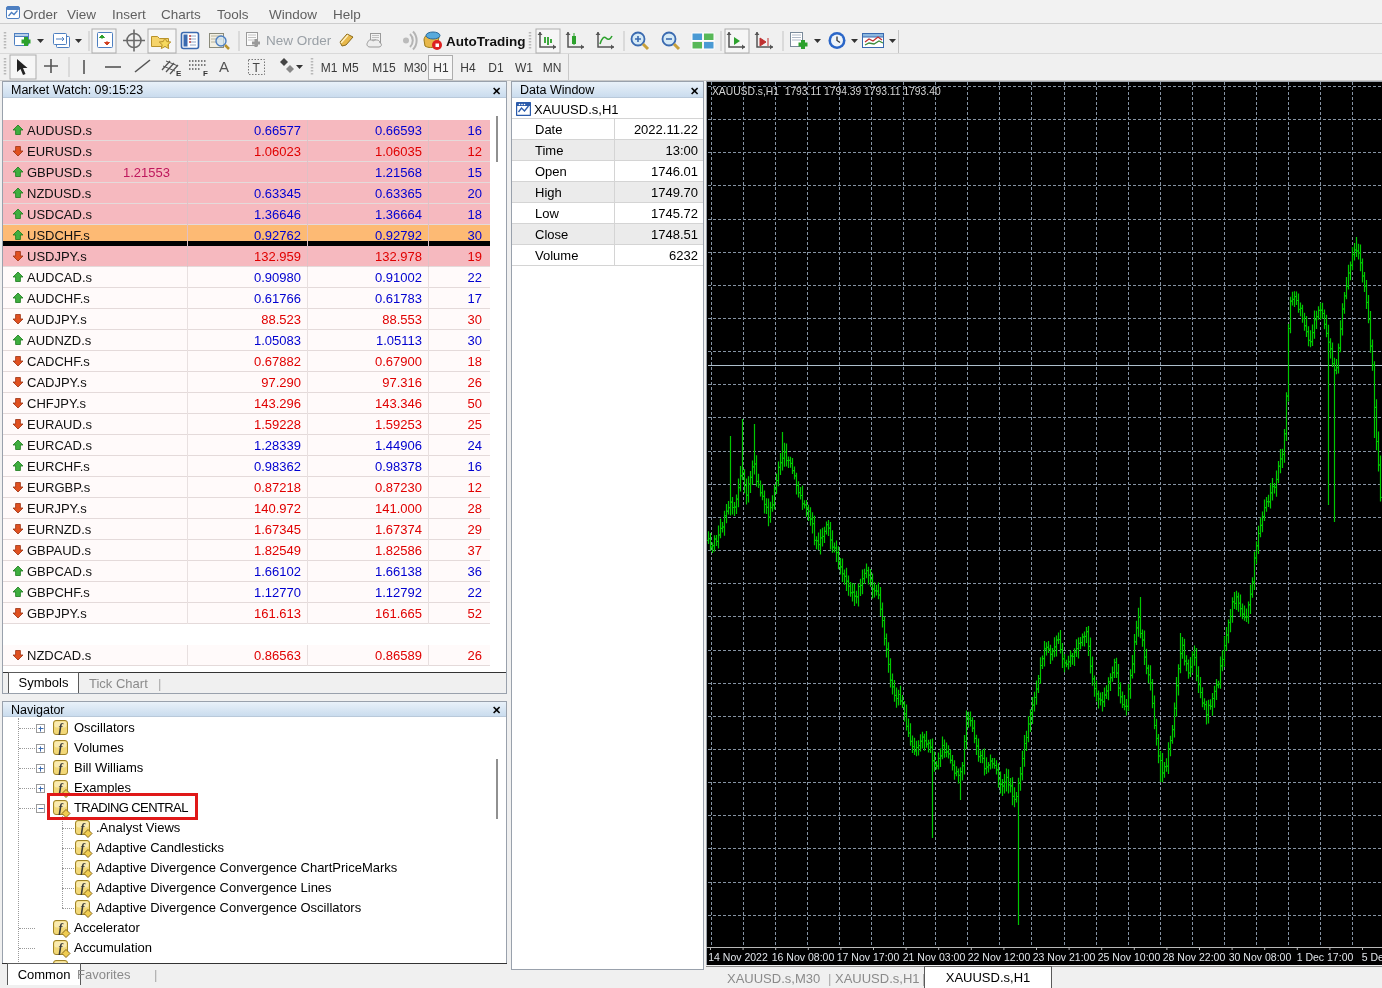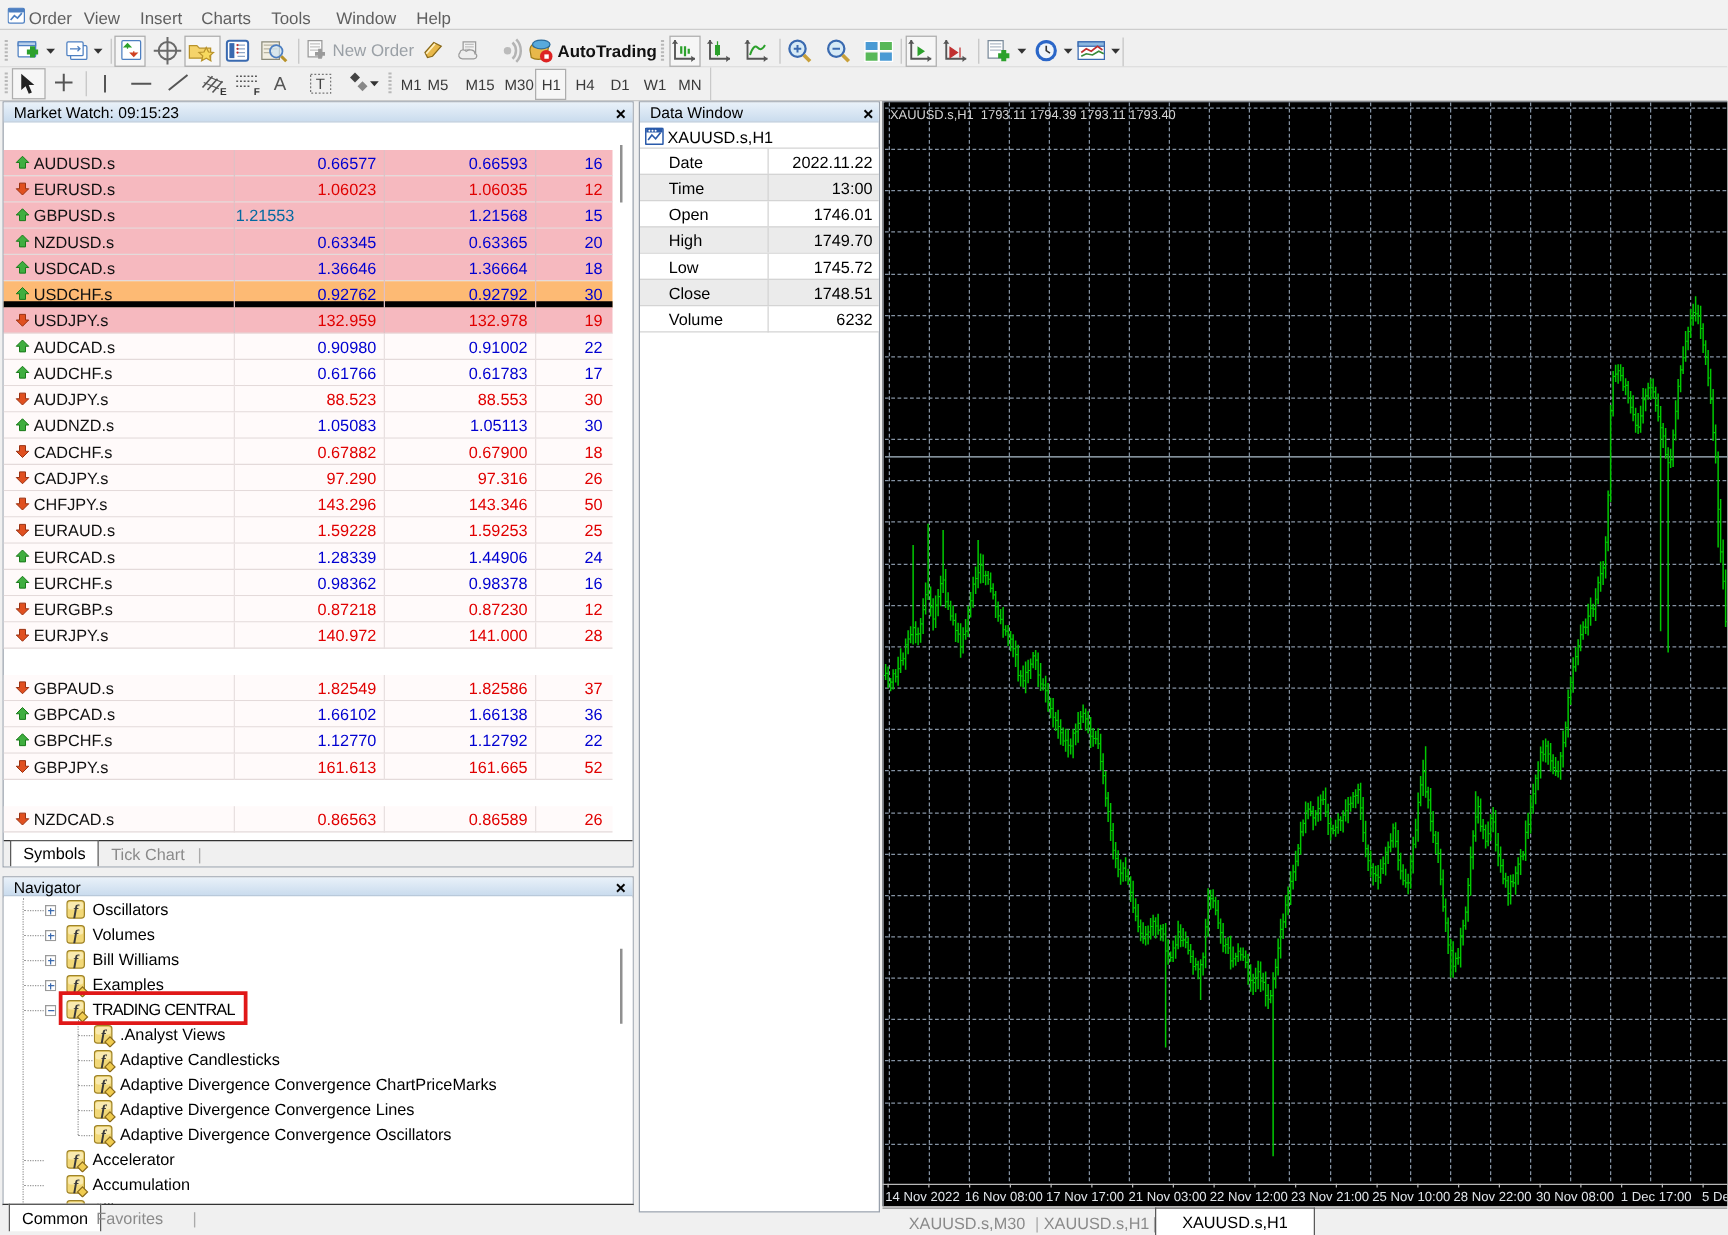--- a/index.html
+++ b/index.html
@@ -182,21 +182,21 @@
       <span class="abs" style="left:430px;top:3px;width:49px;text-align:right;color:#e00000">12</span>
       <span class="abs" style="left:184px;top:0;width:1px;height:21px;background:#e0c0c4"></span>
       <span class="abs" style="left:304px;top:0;width:1px;height:21px;background:#e0c0c4"></span>
       <span class="abs" style="left:425px;top:0;width:1px;height:21px;background:#e0c0c4"></span>
     </div>
     <div class="abs" style="left:0;top:80px;width:487px;height:21px;background:#f6b9bf;border-bottom:1px solid #e4dada">
       <svg width="12" height="12" style="position:absolute;left:9px;top:4px">
         <path d="M6 1l5 5h-2.6v4.5H3.6V6H1z" fill="#3fae3f" stroke="#1a7a1a" stroke-width="0.8"></path>
       </svg>
       <span class="abs" style="left:24px;top:3px;color:#111">GBPUSD.s</span>
-      <span class="abs" style="left:120px;top:3px;width:178px;text-align:center;color:#0369a1">1.21553</span>
+      <span class="abs" style="left:120px;top:3px;width:178px;text-align:left;color:#be185d">1.21553</span>
       <span class="abs" style="left:250px;top:3px;width:169px;text-align:right;color:#0000d0">1.21568</span>
       <span class="abs" style="left:430px;top:3px;width:49px;text-align:right;color:#0000d0">15</span>
       <span class="abs" style="left:184px;top:0;width:1px;height:21px;background:#e0c0c4"></span>
       <span class="abs" style="left:304px;top:0;width:1px;height:21px;background:#e0c0c4"></span>
       <span class="abs" style="left:425px;top:0;width:1px;height:21px;background:#e0c0c4"></span>
     </div>
     <div class="abs" style="left:0;top:101px;width:487px;height:21px;background:#f6b9bf;border-bottom:1px solid #e4dada">
       <svg width="12" height="12" style="position:absolute;left:9px;top:4px">
         <path d="M6 1l5 5h-2.6v4.5H3.6V6H1z" fill="#3fae3f" stroke="#1a7a1a" stroke-width="0.8"></path>
       </svg>
@@ -377,20 +377,32 @@
       <span class="abs" style="left:425px;top:0;width:1px;height:21px;background:#e8e0e0"></span>
     </div>
     <div class="abs" style="left:0;top:416px;width:487px;height:21px;background:#fffafa;border-bottom:1px solid #e4dada">
       <svg width="12" height="12" style="position:absolute;left:9px;top:4px">
         <path d="M6 11L1 6h2.6V1.5h4.8V6H11z" fill="#e05020" stroke="#9a3010" stroke-width="0.8"></path>
       </svg>
       <span class="abs" style="left:24px;top:3px;color:#111">EURJPY.s</span>
       <span class="abs" style="left:120px;top:3px;width:178px;text-align:right;color:#e00000">140.972</span>
       <span class="abs" style="left:250px;top:3px;width:169px;text-align:right;color:#e00000">141.000</span>
       <span class="abs" style="left:430px;top:3px;width:49px;text-align:right;color:#e00000">28</span>
+      <span class="abs" style="left:184px;top:0;width:1px;height:21px;background:#e8e0e0"></span>
+      <span class="abs" style="left:304px;top:0;width:1px;height:21px;background:#e8e0e0"></span>
+      <span class="abs" style="left:425px;top:0;width:1px;height:21px;background:#e8e0e0"></span>
+    </div>
+    <div class="abs" style="left:0;top:437px;width:487px;height:21px;background:#fffafa;border-bottom:1px solid #e4dada">
+      <svg width="12" height="12" style="position:absolute;left:9px;top:4px">
+        <path d="M6 11L1 6h2.6V1.5h4.8V6H11z" fill="#e05020" stroke="#9a3010" stroke-width="0.8"></path>
+      </svg>
+      <span class="abs" style="left:24px;top:3px;color:#111">EURNZD.s</span>
+      <span class="abs" style="left:120px;top:3px;width:178px;text-align:right;color:#e00000">1.67345</span>
+      <span class="abs" style="left:250px;top:3px;width:169px;text-align:right;color:#e00000">1.67374</span>
+      <span class="abs" style="left:430px;top:3px;width:49px;text-align:right;color:#e00000">29</span>
       <span class="abs" style="left:184px;top:0;width:1px;height:21px;background:#e8e0e0"></span>
       <span class="abs" style="left:304px;top:0;width:1px;height:21px;background:#e8e0e0"></span>
       <span class="abs" style="left:425px;top:0;width:1px;height:21px;background:#e8e0e0"></span>
     </div>
     <div class="abs" style="left:0;top:458px;width:487px;height:21px;background:#fffafa;border-bottom:1px solid #e4dada">
       <svg width="12" height="12" style="position:absolute;left:9px;top:4px">
         <path d="M6 11L1 6h2.6V1.5h4.8V6H11z" fill="#e05020" stroke="#9a3010" stroke-width="0.8"></path>
       </svg>
       <span class="abs" style="left:24px;top:3px;color:#111">GBPAUD.s</span>
       <span class="abs" style="left:120px;top:3px;width:178px;text-align:right;color:#e00000">1.82549</span>

